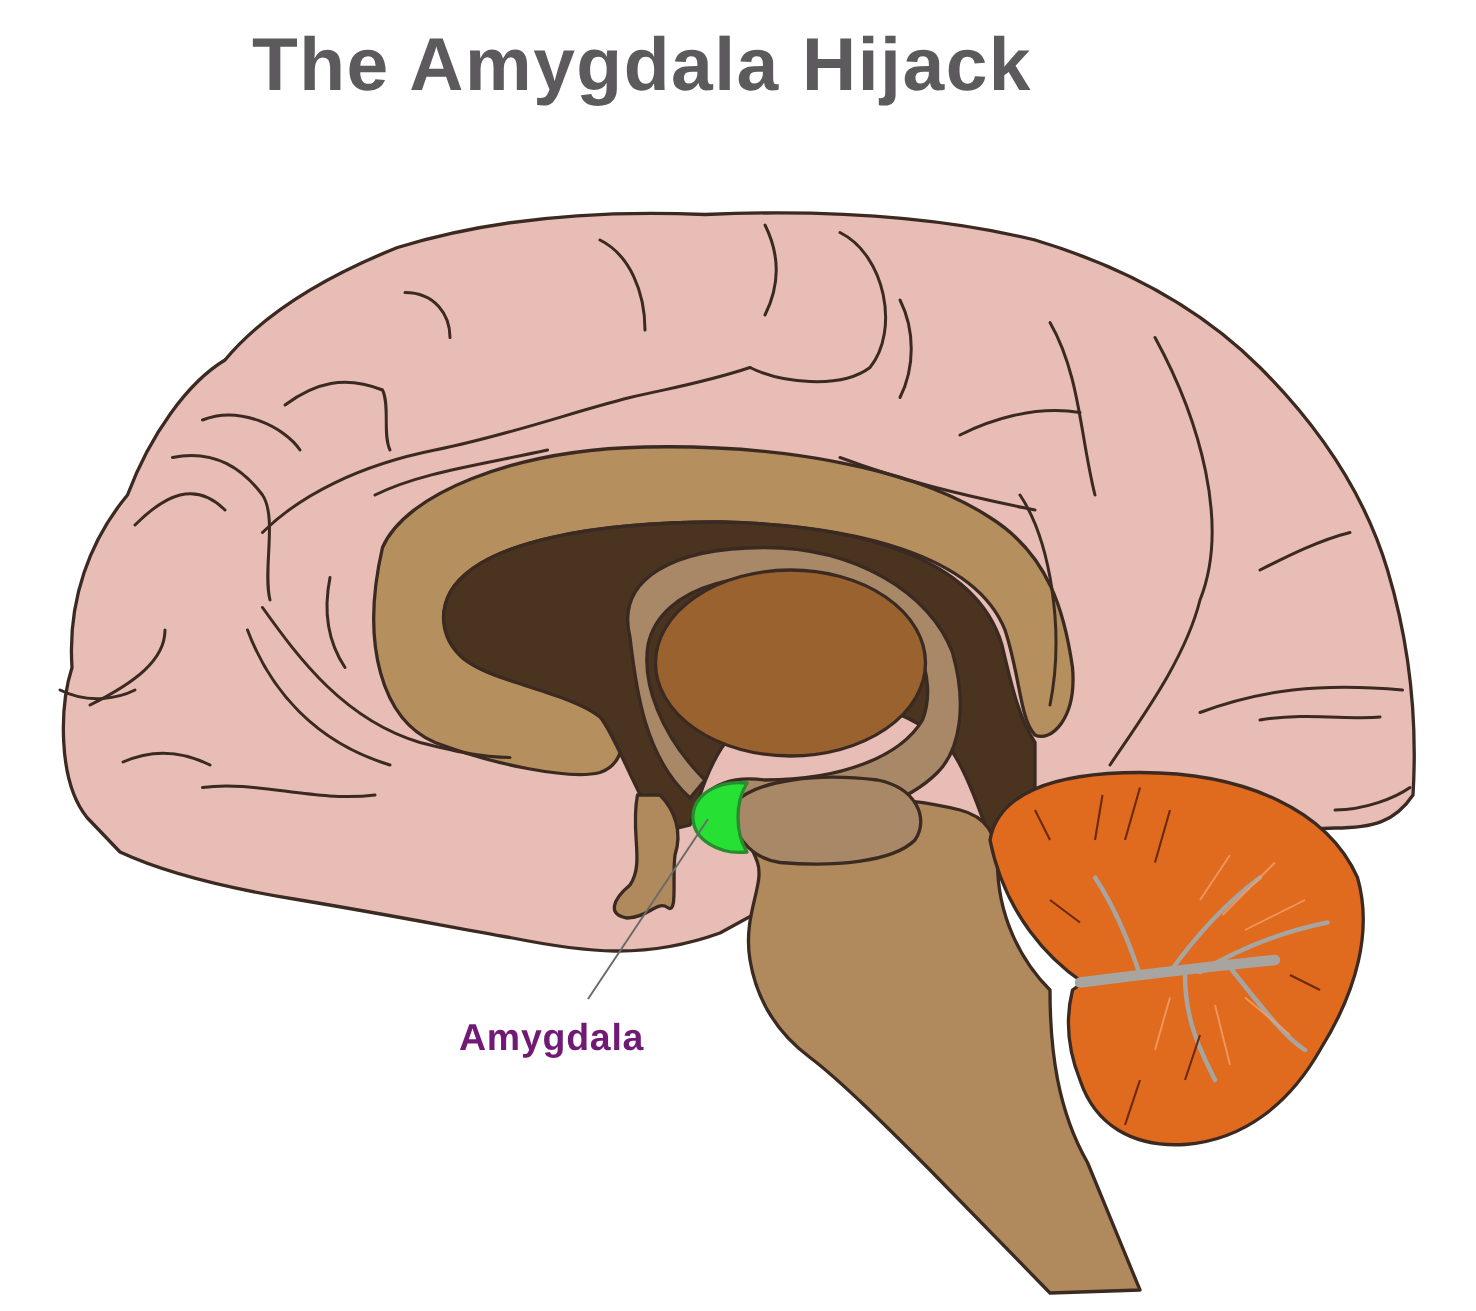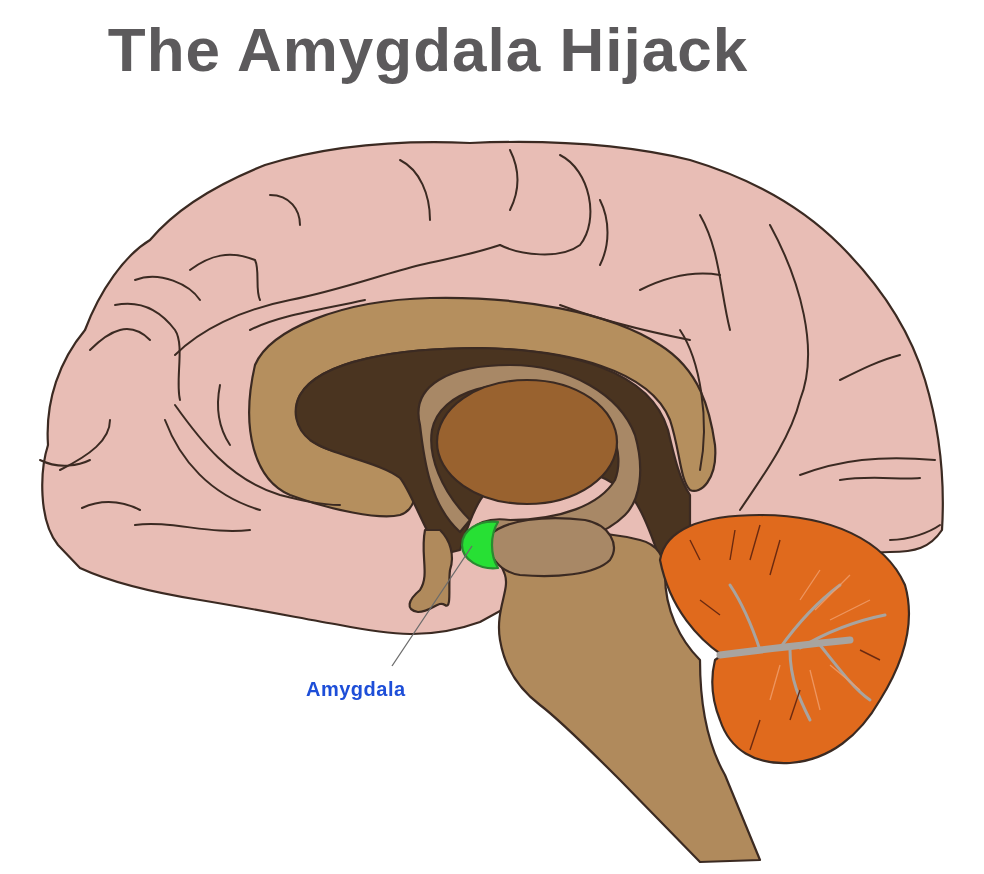--- a/index.html
+++ b/index.html
@@ -1,26 +1,26 @@
 <!DOCTYPE html>
 <html><head>
   <meta charset="utf-8">
   <style>
     html, body { margin: 0; padding: 0; background: #ffffff; }
     body { width: 984px; height: 874px; position: relative; overflow: hidden; }
     .title {
       position: absolute; left: 0; top: 14px; width: 856px; text-align: center;
       font-family: "Liberation Sans", sans-serif; font-weight: bold;
-      font-size: 62px; letter-spacing: 1px; color: #5c5a5c;
+      font-size: 50px; letter-spacing: 1px; color: #5c5a5c;
     }
     .diagram { position: absolute; left: 0; top: 0; width: 984px; height: 874px; }
     .label {
       position: absolute; left: 306px; top: 678px;
       font-family: "Liberation Sans", sans-serif; font-weight: bold;
-      font-size: 20px; color: #1d4ed8; letter-spacing: 0.5px;
+      font-size: 25px; color: #701a75; letter-spacing: 0.5px;
     }
   </style>
 </head>
 <body>
 
 <div class="title">The Amygdala Hijack</div>
 
 <svg class="diagram" viewBox="0 0 984 874" xmlns="http://www.w3.org/2000/svg">
   <g stroke="#3b2a22" stroke-width="2.2" stroke-linejoin="round" stroke-linecap="round">
 

